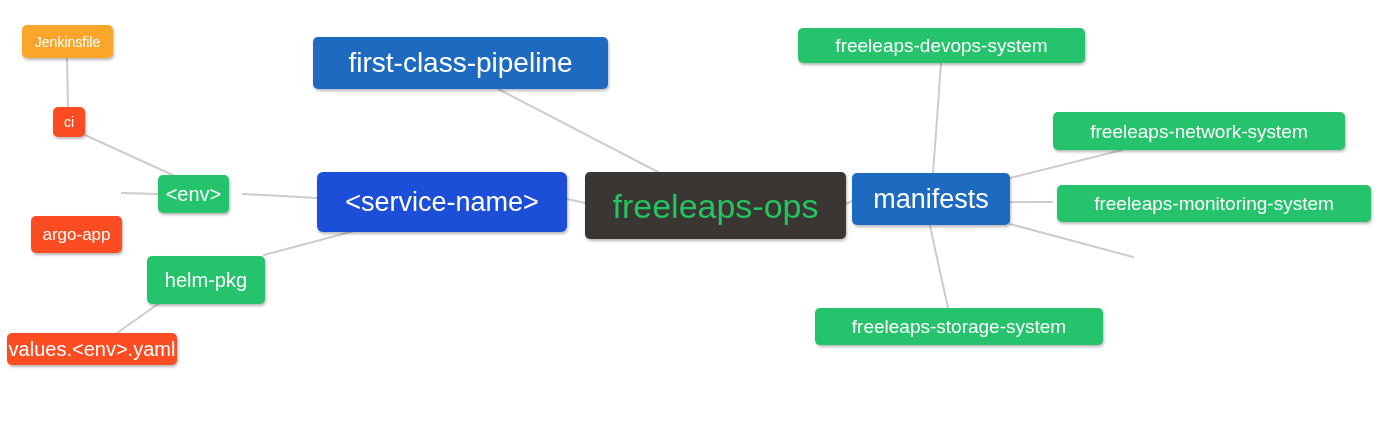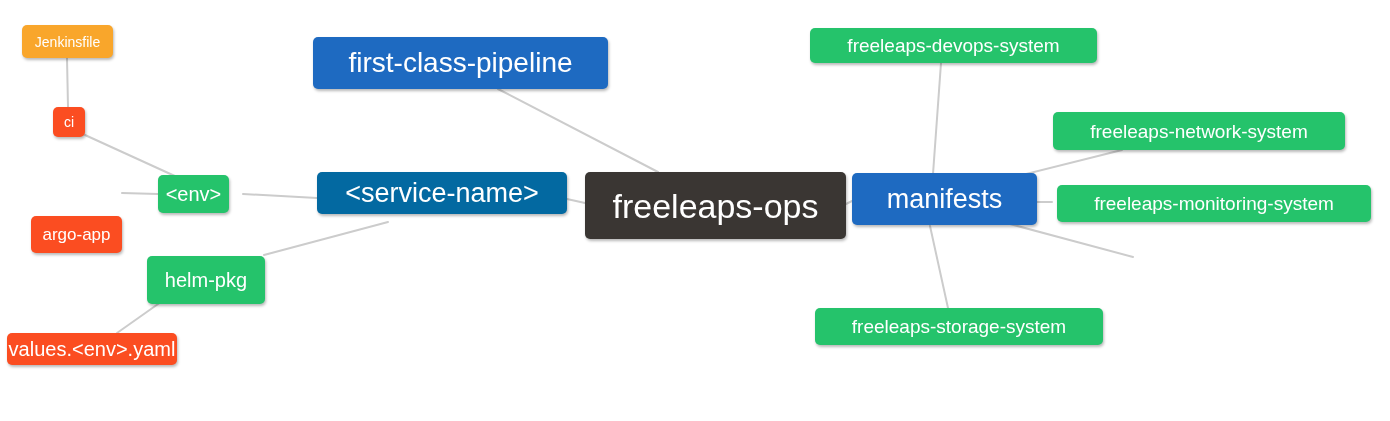--- a/index.html
+++ b/index.html
@@ -65,21 +65,21 @@
       <line x1="930" y1="226" x2="948" y2="308" stroke="#cccccc" stroke-width="2" stroke-linecap="round"></line>
     </svg>
   <div class="nodes-layer">
       <div class="node" style="left: 22px; top: 25px; width: 91px; height: 33px; font-size: 14px; background: rgb(249, 166, 43); color: rgb(255, 255, 255);">Jenkinsfile</div>
       <div class="node" style="left: 53px; top: 107px; width: 32px; height: 30px; font-size: 14px; background: rgb(251, 77, 33); color: rgb(255, 255, 255);">ci</div>
       <div class="node" style="left: 31px; top: 175px; width: 91px; height: 37px; font-size: 17px; background: rgb(251, 77, 33); color: rgb(255, 255, 255); margin-top: 41px;">argo-app</div>
       <div class="node" style="left: 158px; top: 175px; width: 71px; height: 38px; font-size: 20px; background: rgb(37, 195, 107); color: rgb(255, 255, 255);">&lt;env&gt;</div>
       <div class="node" style="left: 147px; top: 256px; width: 118px; height: 48px; font-size: 20px; background: rgb(37, 195, 107); color: rgb(255, 255, 255);">helm-pkg</div>
       <div class="node" style="left: 7px; top: 333px; width: 170px; height: 32px; font-size: 20px; background: rgb(251, 77, 33); color: rgb(255, 255, 255);">values.&lt;env&gt;.yaml</div>
       <div class="node" style="left: 313px; top: 37px; width: 295px; height: 52px; font-size: 28px; background: rgb(30, 106, 193); color: rgb(255, 255, 255);">first-class-pipeline</div>
-      <div class="node" style="left: 317px; top: 172px; width: 250px; height: 42px; font-size: 27px; background: #0369a1; color: rgb(255, 255, 255);">&lt;service-name&gt;</div>
-      <div class="node" style="left: 585px; top: 172px; width: 261px; height: 67px; font-size: 34px; background: rgb(58, 54, 51); color: #ffffff;">freeleaps-ops</div>
-      <div class="node" style="left: 852px; top: 173px; width: 185px; height: 52px; font-size: 27px; background: rgb(30, 106, 193); color: rgb(255, 255, 255);">manifests</div>
-      <div class="node" style="left: 798px; top: 28px; width: 287px; height: 35px; font-size: 19px; background: rgb(37, 195, 107); color: rgb(255, 255, 255); margin-left: 12px;">freeleaps-devops-system</div>
+      <div class="node" style="left: 317px; top: 172px; width: 250px; height: 60px; font-size: 27px; background: #1d4ed8; color: rgb(255, 255, 255); border-radius: 6px;">&lt;service-name&gt;</div>
+      <div class="node" style="left: 585px; top: 172px; width: 261px; height: 67px; font-size: 34px; background: rgb(58, 54, 51); color: #22c55e;">freeleaps-ops</div>
+      <div class="node" style="left: 852px; top: 173px; width: 158px; height: 52px; font-size: 27px; background: rgb(30, 106, 193); color: rgb(255, 255, 255);">manifests</div>
+      <div class="node" style="left: 798px; top: 28px; width: 287px; height: 35px; font-size: 19px; background: rgb(37, 195, 107); color: rgb(255, 255, 255);">freeleaps-devops-system</div>
       <div class="node" style="left: 1053px; top: 112px; width: 292px; height: 38px; font-size: 19px; background: rgb(37, 195, 107); color: rgb(255, 255, 255);">freeleaps-network-system</div>
       <div class="node" style="left: 1057px; top: 185px; width: 314px; height: 37px; font-size: 19px; background: rgb(37, 195, 107); color: rgb(255, 255, 255);">freeleaps-monitoring-system</div>
       <div class="node" style="left: 815px; top: 308px; width: 288px; height: 37px; font-size: 19px; background: rgb(37, 195, 107); color: rgb(255, 255, 255); text-align: right;">freeleaps-storage-system</div>
     </div>
 </div>
 
 </body></html>

